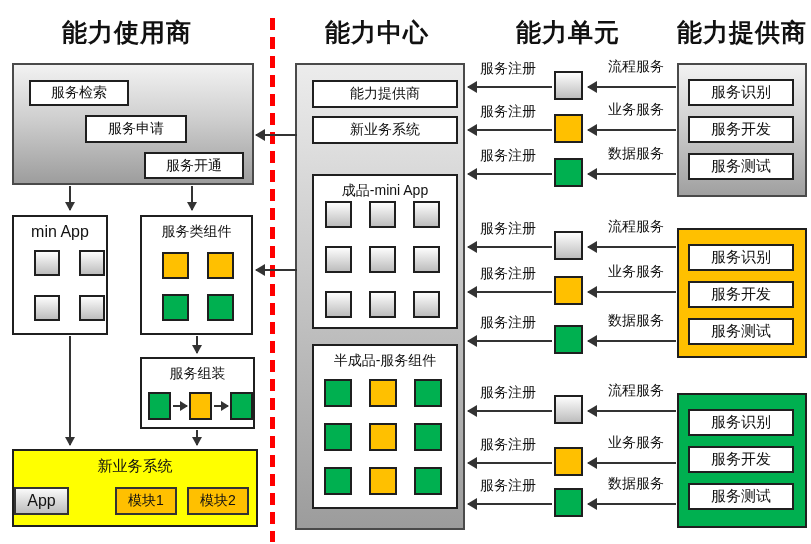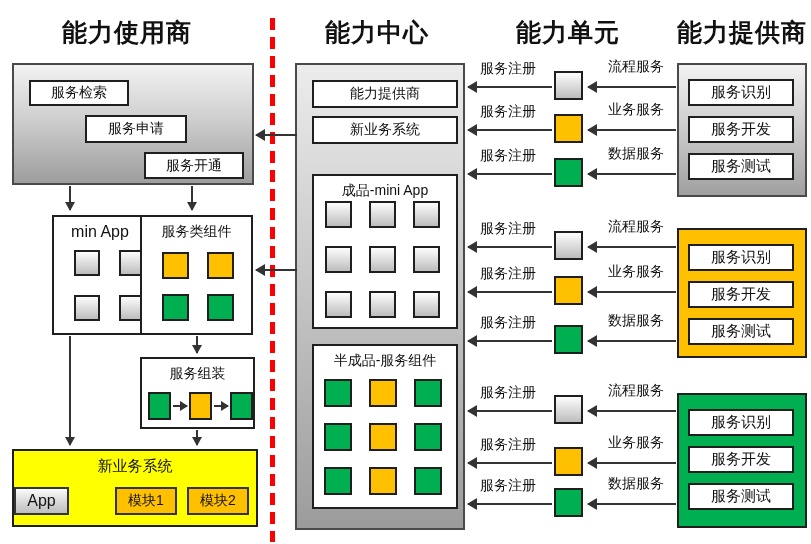--- a/index.html
+++ b/index.html
@@ -69,21 +69,21 @@
   <div class="abs hdr" style="left:662px;top:16px;width:160px;">能力提供商</div>
 
   <div id="divider" class="abs"></div>
 
   <div class="abs gray-panel" style="left:12px;top:63px;width:242px;height:122px;">
     <div class="white-box abs" style="left:15px;top:15px;width:100px;height:26px;">服务检索</div>
     <div class="white-box abs" style="left:130px;top:87px;width:100px;height:27px;">服务开通</div>
     <div class="white-box abs" style="left:71px;top:50px;width:102px;height:28px;">服务申请</div>
   </div>
 
-  <div class="abs outline-box" style="left:12px;top:215px;width:96px;height:120px;margin-left:40px;">
+  <div class="abs outline-box" style="left:12px;top:215px;width:96px;height:120px;">
     <div class="box-title" style="font-size:16px;">min App</div>
     <div class="grid" style="left:20px;top:33px;grid-template-columns:26px 26px;gap:19px;">
         <div class="sq sq-gray" style="width: 26px; height: 26px;"></div>
         <div class="sq sq-gray" style="width: 26px; height: 26px;"></div>
         <div class="sq sq-gray" style="width: 26px; height: 26px;"></div>
         <div class="sq sq-gray" style="width: 26px; height: 26px;"></div>
       </div>
   </div>
 
   <div class="abs outline-box" style="left:140px;top:215px;width:113px;height:120px;">

